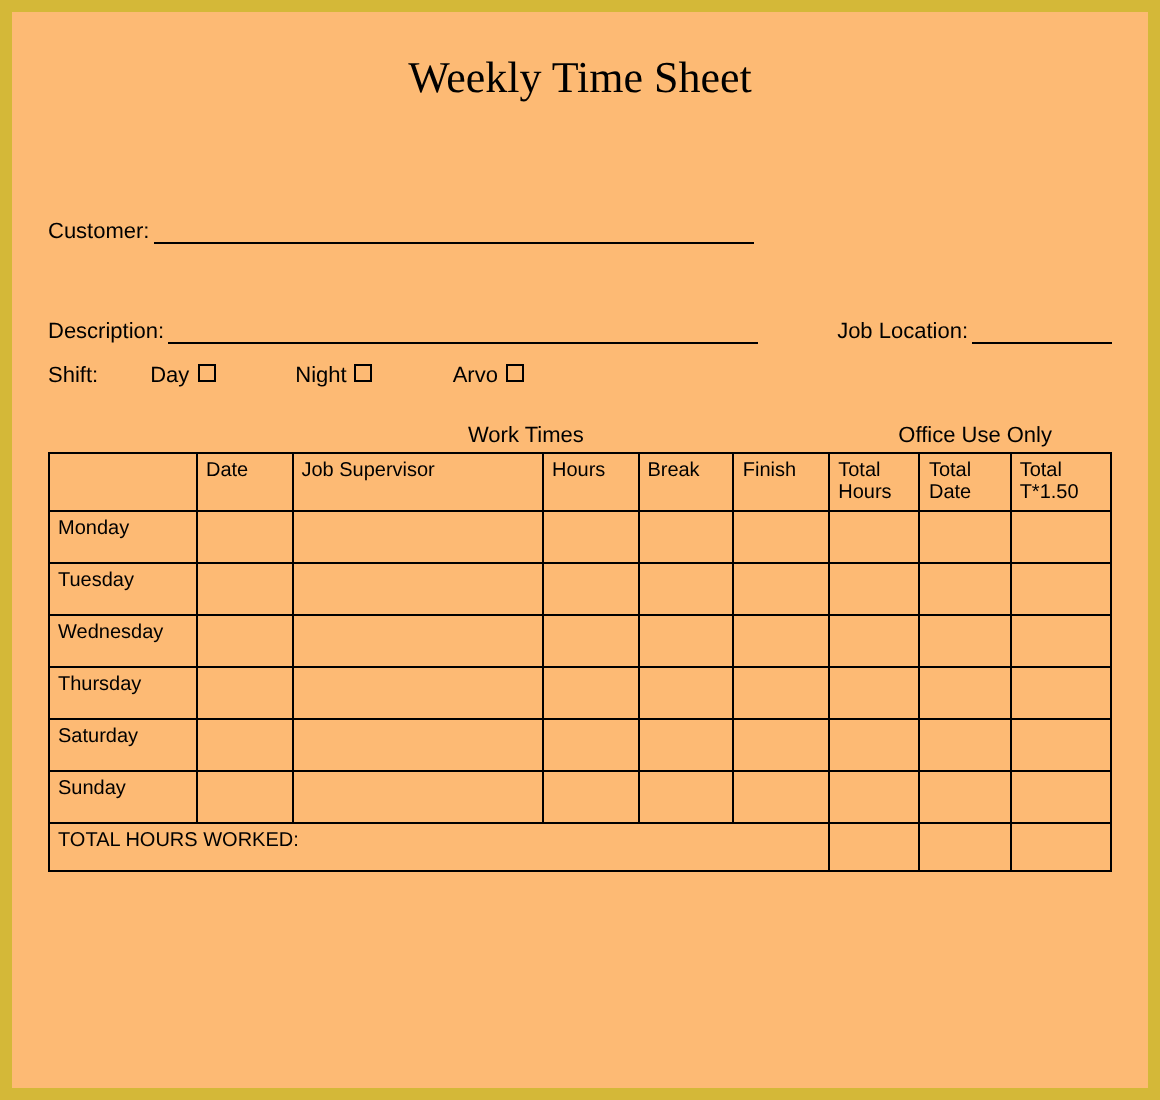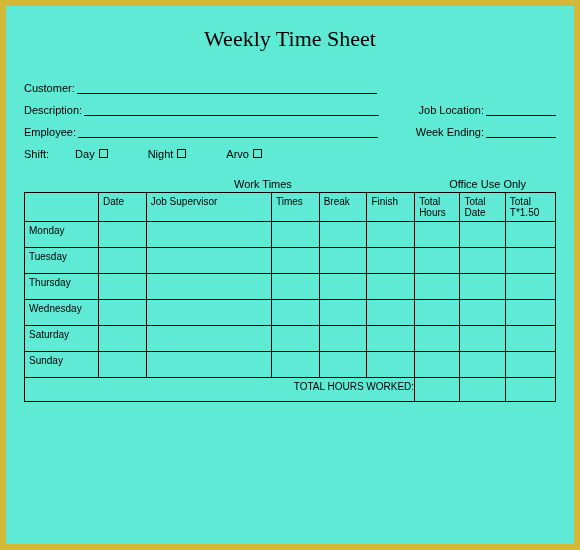--- a/index.html
+++ b/index.html
@@ -4,21 +4,21 @@
   <style>
     * { box-sizing: border-box; margin: 0; padding: 0; }
     body {
       font-family: Arial, sans-serif;
       background: #d4b838;
       width: 580px;
       height: 550px;
       padding: 6px;
     }
     .page {
-      background: #5eead4;
+      background: #fdba74;
       width: 100%;
       height: 100%;
       padding: 20px 18px;
       position: relative;
     }
     .title {
       text-align: center;
       font-size: 22px;
       font-family: Georgia, serif;
       font-weight: normal;
@@ -29,20 +29,21 @@
       margin-bottom: 8px;
     }
     .header-row {
       display: flex;
       margin-bottom: 10px;
       align-items: flex-end;
     }
     .field-group {
       display: flex;
       align-items: center;
+      margin-top: 28px;
     }
     .field-label {
       white-space: nowrap;
       margin-right: 2px;
     }
     .underline {
       border-bottom: 1px solid #000;
       height: 12px;
       display: inline-block;
     }
@@ -89,21 +90,21 @@
     .col-start { width: 40px; }
     .col-break { width: 40px; }
     .col-finish { width: 40px; }
     .col-totalh { width: 38px; }
     .col-totaln { width: 38px; }
     .col-totalt { width: 42px; }
     .total-row td {
       height: 24px;
     }
     .total-label {
-      text-align: right;
+      text-align: left;
       padding-right: 0;
     }
   </style>
 </head>
 <body>
 
 <div class="page">
   <h1 class="title">Weekly Time Sheet</h1>
 
   <div class="header-fields">
@@ -116,51 +117,41 @@
     <div class="header-row">
       <div class="field-group">
         <span class="field-label">Description:</span>
         <span class="underline" style="width:295px;"></span>
       </div>
       <div class="field-group" style="margin-left:auto;">
         <span class="field-label">Job Location:</span>
         <span class="underline" style="width:70px;"></span>
       </div>
     </div>
-    <div class="header-row">
-      <div class="field-group">
-        <span class="field-label">Employee:</span>
-        <span class="underline" style="width:300px;"></span>
-      </div>
-      <div class="field-group" style="margin-left:auto;">
-        <span class="field-label">Week Ending:</span>
-        <span class="underline" style="width:70px;"></span>
-      </div>
-    </div>
   </div>
 
   <div class="shift-row">
     <span>Shift:</span>
     <span><span>Day</span><span class="checkbox"></span></span>
     <span style="margin-left:14px;"><span>Night</span><span class="checkbox"></span></span>
     <span style="margin-left:14px;text-align:center;"><span>Arvo</span><span class="checkbox"></span></span>
   </div>
 
   <div class="section-labels">
     <span class="section-work">Work Times</span>
     <span class="section-office">Office Use Only</span>
   </div>
 
   <table>
     <thead>
       <tr>
         <th class="col-day"></th>
         <th class="col-date">Date</th>
         <th class="col-desc">Job Supervisor</th>
-        <th class="col-start">Times</th>
+        <th class="col-start">Hours</th>
         <th class="col-break">Break</th>
         <th class="col-finish">Finish</th>
         <th class="col-totalh">Total Hours</th>
         <th class="col-totaln">Total Date</th>
         <th class="col-totalt">Total T*1.50</th>
       </tr>
     </thead>
     <tbody>
       <tr>
           <td>Monday</td>
@@ -178,32 +169,32 @@
           <td></td>
           <td></td>
           <td></td>
           <td></td>
           <td></td>
           <td></td>
           <td></td>
           <td></td>
         </tr>
       <tr>
+          <td>Wednesday</td>
+          <td></td>
+          <td></td>
+          <td></td>
+          <td></td>
+          <td></td>
+          <td></td>
+          <td></td>
+          <td></td>
+        </tr>
+      <tr>
           <td>Thursday</td>
-          <td></td>
-          <td></td>
-          <td></td>
-          <td></td>
-          <td></td>
-          <td></td>
-          <td></td>
-          <td></td>
-        </tr>
-      <tr>
-          <td>Wednesday</td>
           <td></td>
           <td></td>
           <td></td>
           <td></td>
           <td></td>
           <td></td>
           <td></td>
           <td></td>
         </tr>
       <tr>

